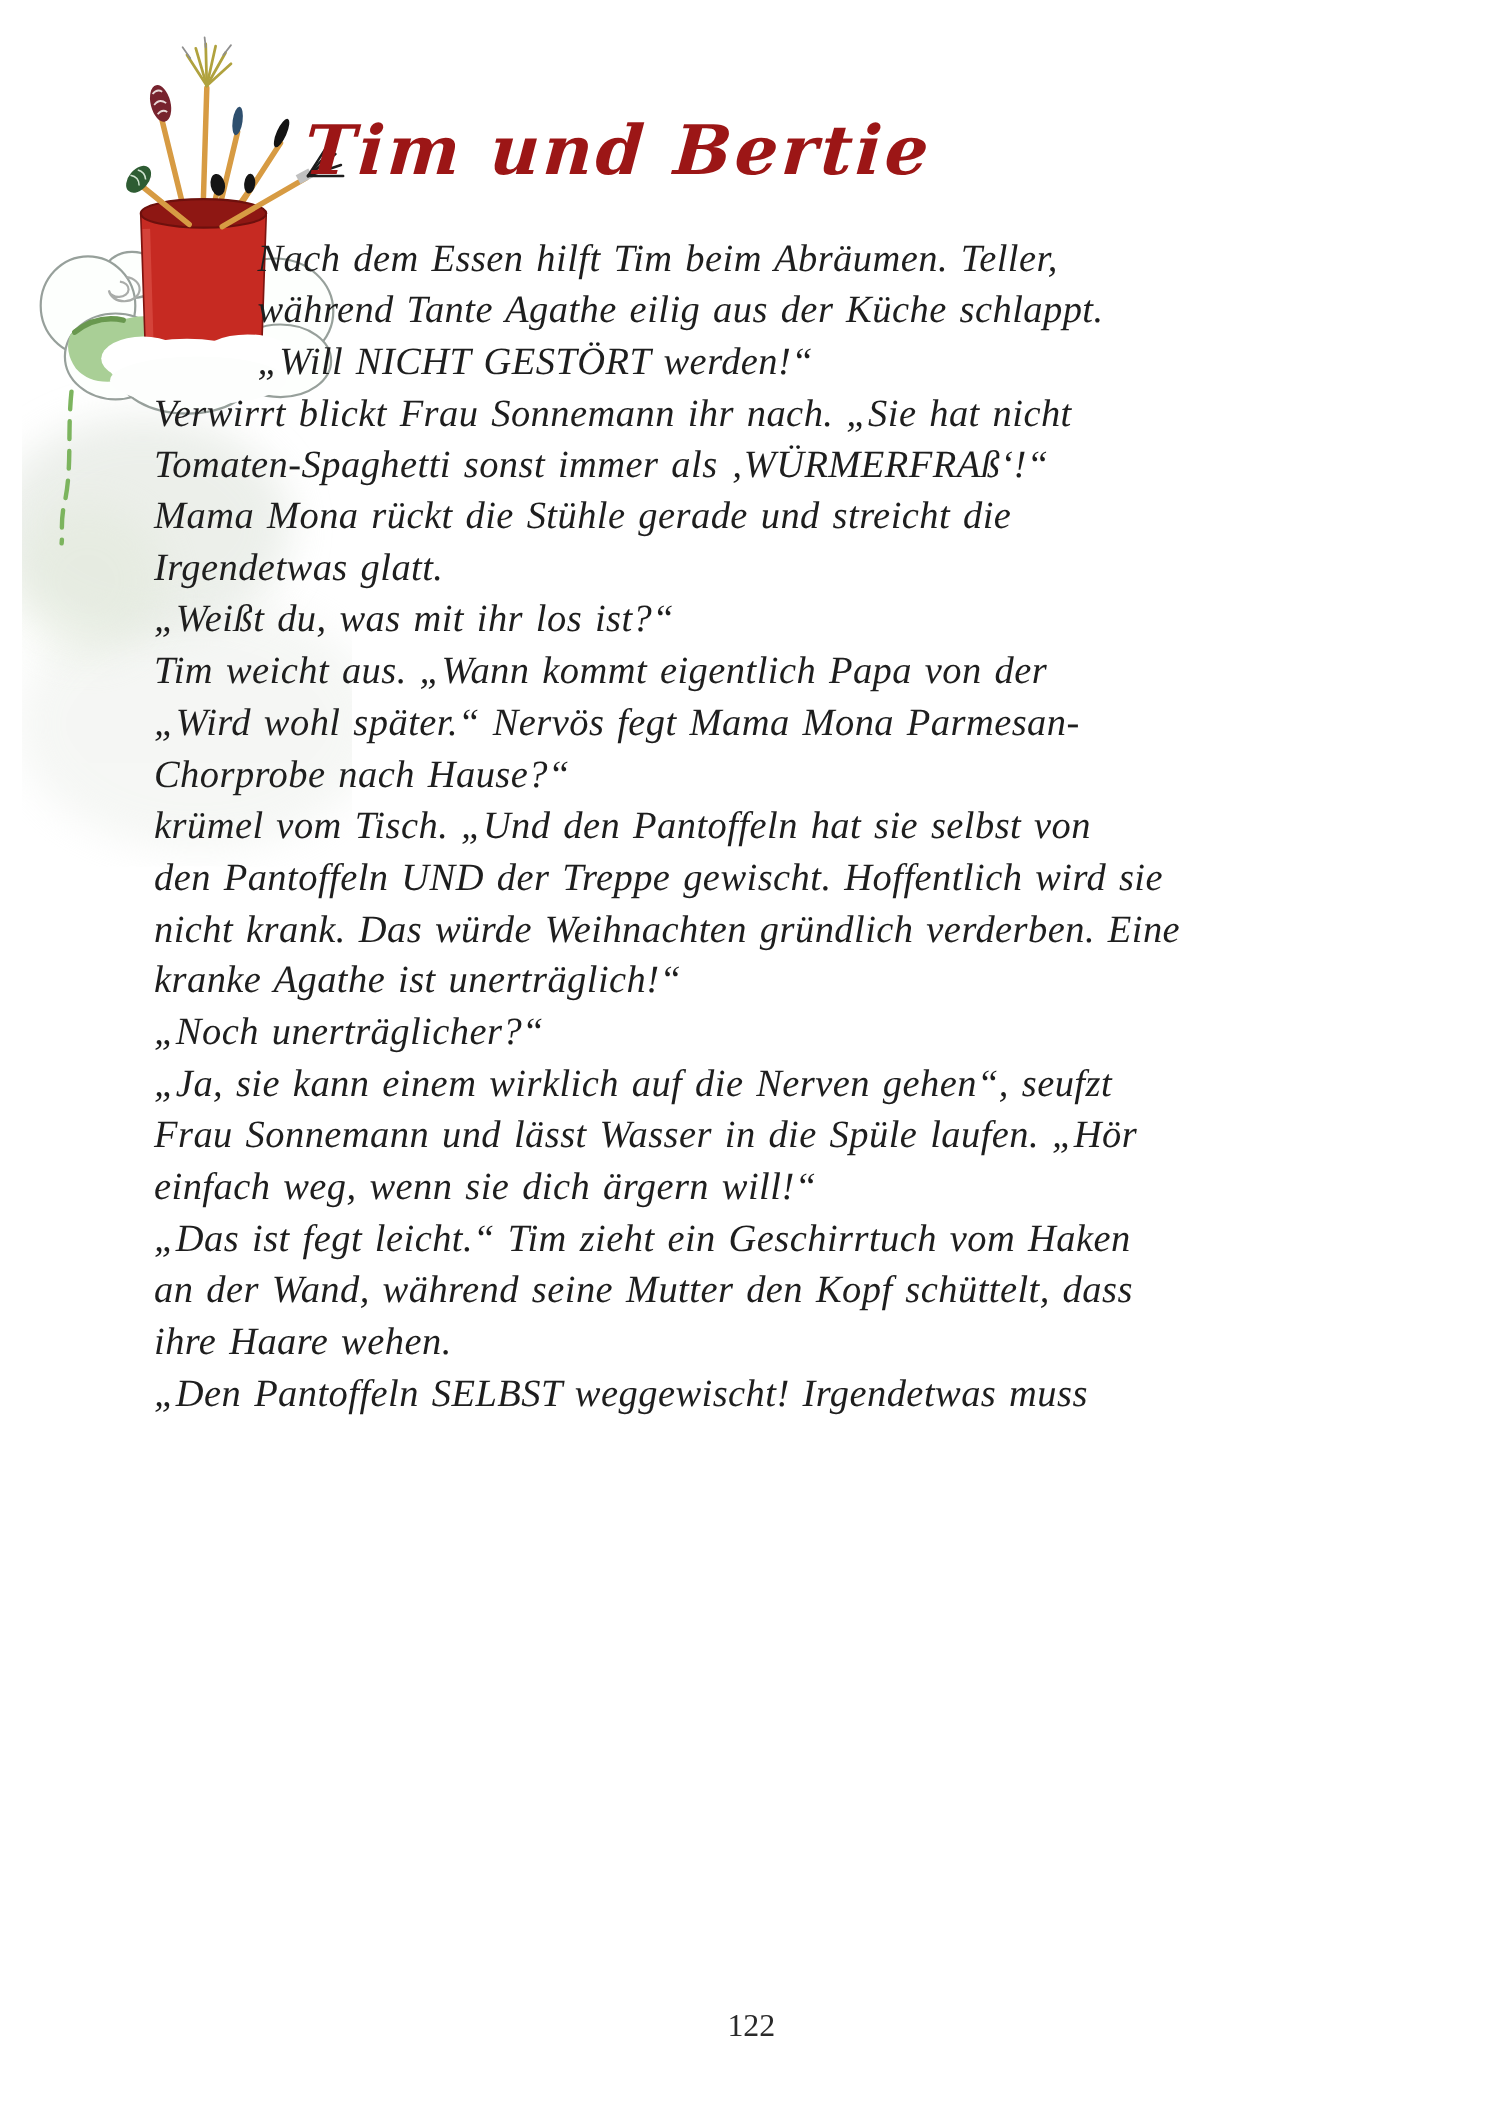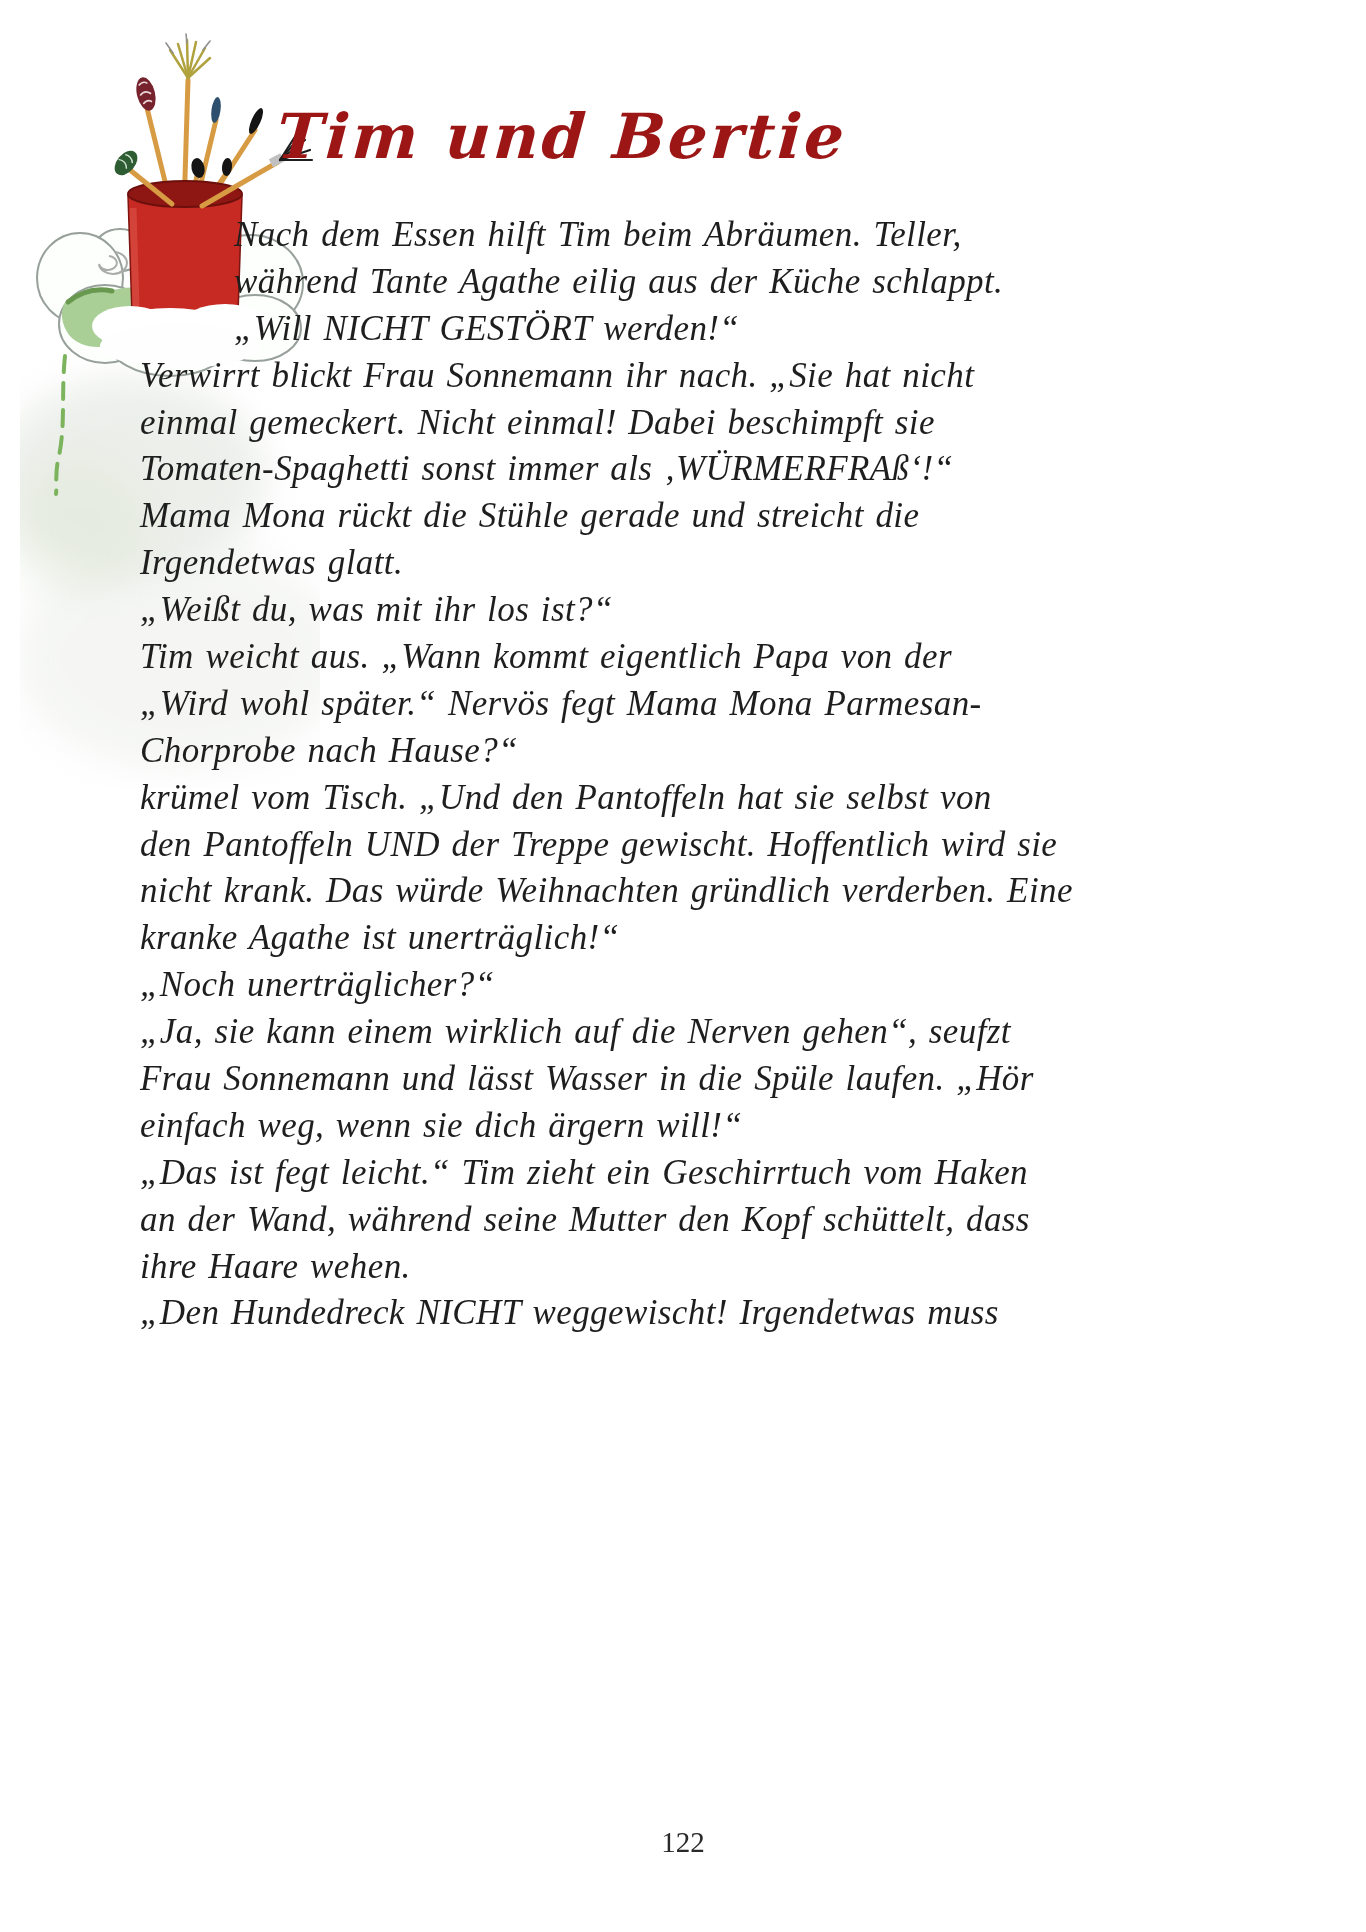--- a/index.html
+++ b/index.html
@@ -161,37 +161,36 @@
     </g>
   </svg>
 
   <h1 class="title">Tim und Bertie</h1>
 
   <div class="body-text">
       <div class="line indent">Nach dem Essen hilft Tim beim Abräumen. Teller,</div>
       <div class="line indent">während Tante Agathe eilig aus der Küche schlappt.</div>
       <div class="line indent">„Will NICHT GESTÖRT werden!“</div>
       <div class="line">Verwirrt blickt Frau Sonnemann ihr nach. „Sie hat nicht</div>
-      <div class="line">einmal gemeckert. Nicht einmal! Dabei beschimpft sie</div>
       <div class="line">Tomaten-Spaghetti sonst immer als ‚WÜRMERFRAß‘!“</div>
       <div class="line">Mama Mona rückt die Stühle gerade und streicht die</div>
       <div class="line">Irgendetwas glatt.</div>
       <div class="line">„Weißt du, was mit ihr los ist?“</div>
       <div class="line">Tim weicht aus. „Wann kommt eigentlich Papa von der</div>
       <div class="line">„Wird wohl später.“ Nervös fegt Mama Mona Parmesan-</div>
       <div class="line">Chorprobe nach Hause?“</div>
       <div class="line">krümel vom Tisch. „Und den Pantoffeln hat sie selbst von</div>
       <div class="line">den Pantoffeln UND der Treppe gewischt. Hoffentlich wird sie</div>
       <div class="line">nicht krank. Das würde Weihnachten gründlich verderben. Eine</div>
       <div class="line">kranke Agathe ist unerträglich!“</div>
       <div class="line">„Noch unerträglicher?“</div>
       <div class="line">„Ja, sie kann einem wirklich auf die Nerven gehen“, seufzt</div>
       <div class="line">Frau Sonnemann und lässt Wasser in die Spüle laufen. „Hör</div>
       <div class="line">einfach weg, wenn sie dich ärgern will!“</div>
       <div class="line">„Das ist fegt leicht.“ Tim zieht ein Geschirrtuch vom Haken</div>
       <div class="line">an der Wand, während seine Mutter den Kopf schüttelt, dass</div>
       <div class="line">ihre Haare wehen.</div>
-      <div class="line">„Den Hundedreck NICHT weggewischt! Irgendetwas muss</div>
+      <div class="line">„Den Pantoffeln SELBST weggewischt! Irgendetwas muss</div>
     </div>
 
   <div class="page-number">122</div>
 
 </div>
 
 </body></html>

